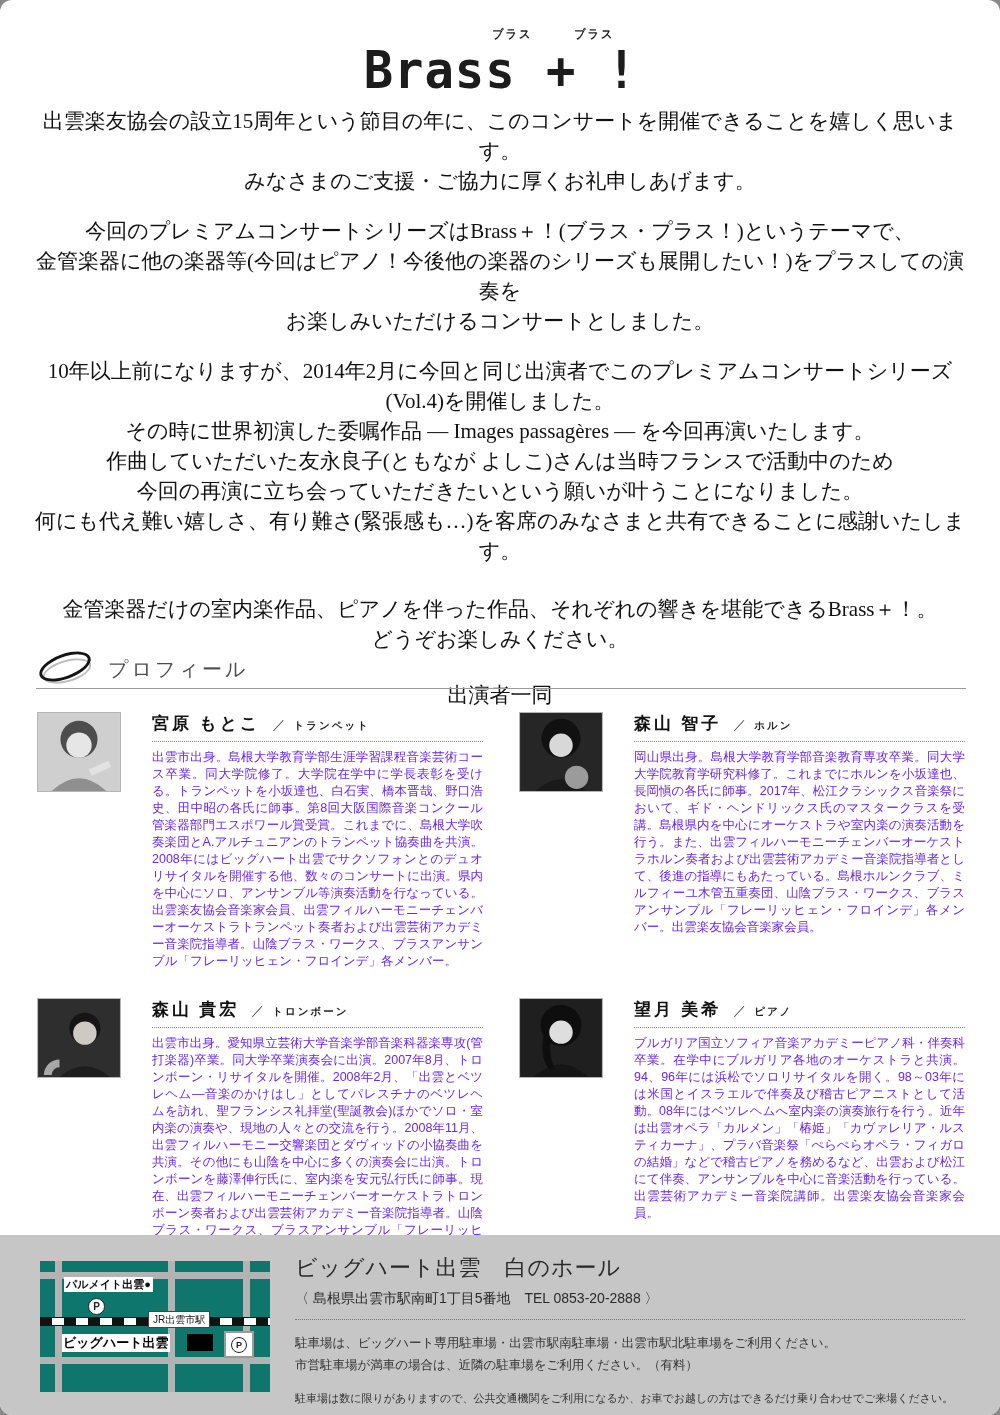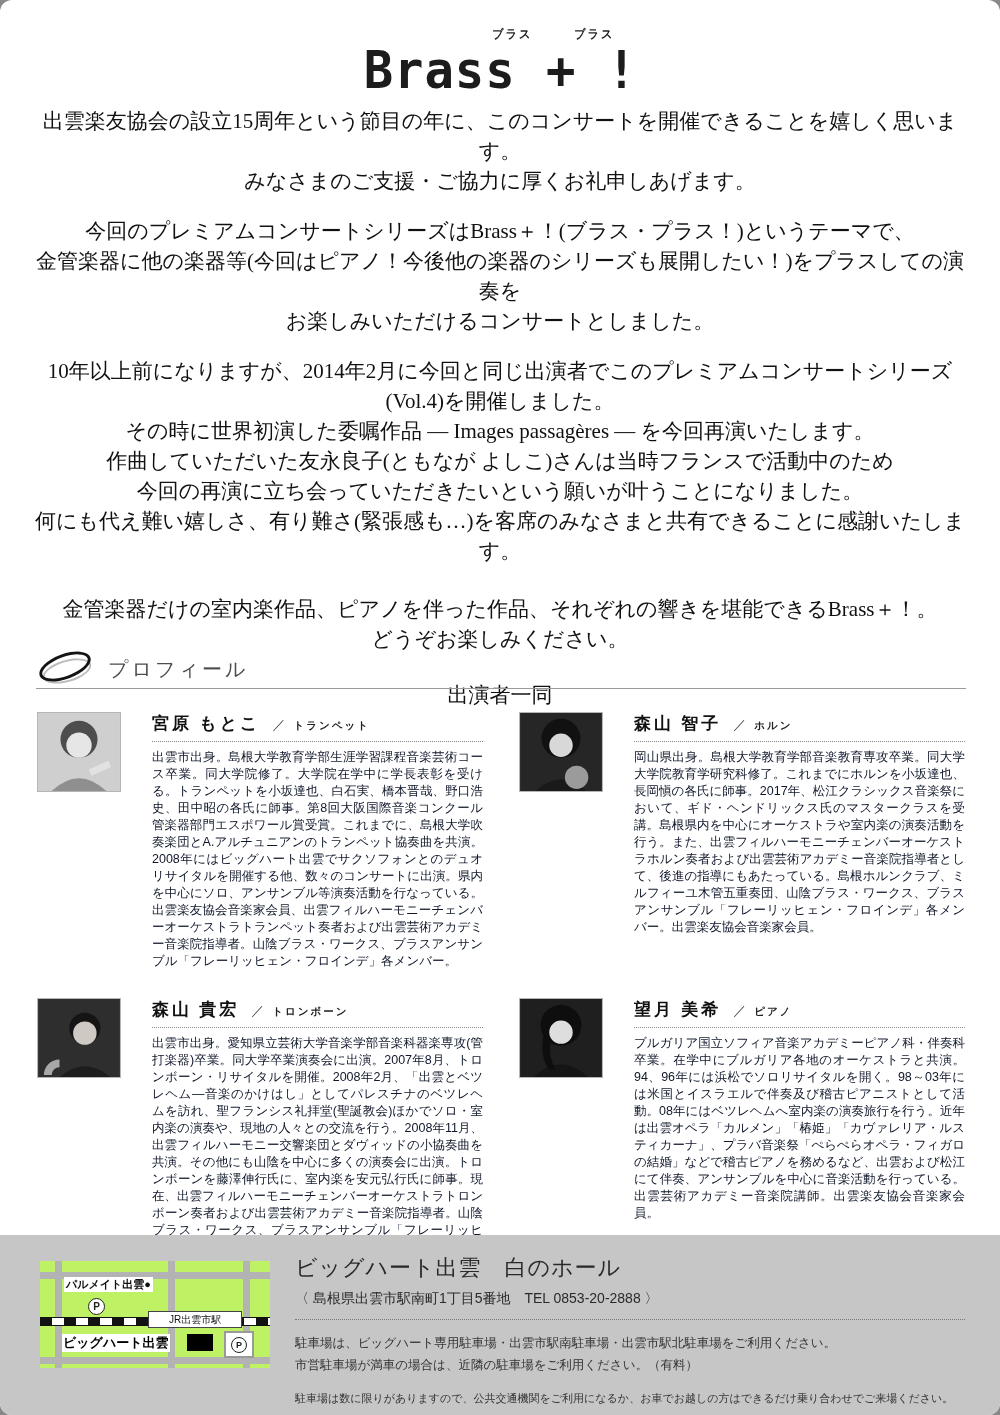--- a/index.html
+++ b/index.html
@@ -52,47 +52,47 @@
   .photo svg{display:block;width:100%;height:100%;}
   .p-content{flex:1;min-width:0;}
   .p-namerow{
     font-family:"Liberation Serif","DejaVu Serif",serif;
     border-bottom:1px dotted #8a8a8a;padding-bottom:6px;margin-bottom:7px;white-space:nowrap;
   }
   .p-name{font-size:17px;font-weight:700;letter-spacing:3px;color:#111;}
   .p-sep{font-size:13px;color:#333;margin:0 4px 0 8px;}
   .p-inst{font-size:10.5px;letter-spacing:2px;color:#222;font-weight:700;}
   .p-bio{
-    font-size:12.5px;line-height:17px;color:#0f172a;text-align:justify;
+    font-size:12.5px;line-height:17px;color:#6d28d9;text-align:justify;
     font-family:"Liberation Sans","DejaVu Sans",sans-serif;
   }
   
   .footer{position:absolute;top:1235px;left:0;width:1000px;height:180px;background:#c6c6c6;}
-  .map{position:absolute;left:40px;top:26px;width:230px;height:107px;background:#bef264;}
+  .map{position:absolute;left:40px;top:26px;width:230px;height:131px;background:#0f766e;}
   .road{position:absolute;background:#b3b3b3;}
   .road.h1{left:0;right:0;top:11px;height:7px;}
   .road.h2{left:0;right:0;top:96px;height:7px;}
   .road.v1{left:15px;top:0;bottom:0;width:7px;}
   .road.v2{left:203px;top:0;bottom:0;width:7px;}
   .road.v3{left:128px;top:0;height:54px;width:7px;}
   .road.v4{left:128px;top:66px;bottom:0;width:7px;}
   .railway{
     position:absolute;left:0;right:0;top:56px;height:7px;
     background:repeating-linear-gradient(90deg,#121212 0 12px,#ffffff 12px 24px);
     border-top:1px solid #121212;border-bottom:1px solid #121212;
   }
   .map-label-palmate{position:absolute;left:24px;top:16px;font-size:11px;font-weight:700;color:#111;background:#fff;padding:0 2px;}
   .p-circle{
     position:absolute;width:15px;height:15px;border:1.5px solid #222;border-radius:50%;
     font-size:10px;font-weight:700;color:#222;text-align:center;line-height:15px;background:#fff;
   }
   .p-circle.p1{left:48px;top:37px;}
   .station-label{
     position:absolute;left:108px;top:50px;background:#fff;border:1px solid #444;
-    font-size:10px;color:#111;padding:0px 20px;line-height:15px;white-space:nowrap;
+    font-size:10px;color:#111;padding:0px 4px;line-height:15px;white-space:nowrap;
   }
   .map-label-venue{position:absolute;left:22px;top:73px;font-size:13px;font-weight:700;color:#000;background:#fff;padding:0 1px;white-space:nowrap;}
   .venue-square{position:absolute;left:147px;top:73px;width:26px;height:17px;background:#000;}
   .p-box{
     position:absolute;left:184px;top:70px;width:26px;height:23px;background:#fff;border:2px solid #9a9a9a;
     display:flex;align-items:center;justify-content:center;
   }
   .p-box .p-circle2{
     width:14px;height:14px;border:1.5px solid #222;border-radius:50%;
     font-size:9px;font-weight:700;color:#222;text-align:center;line-height:14px;

